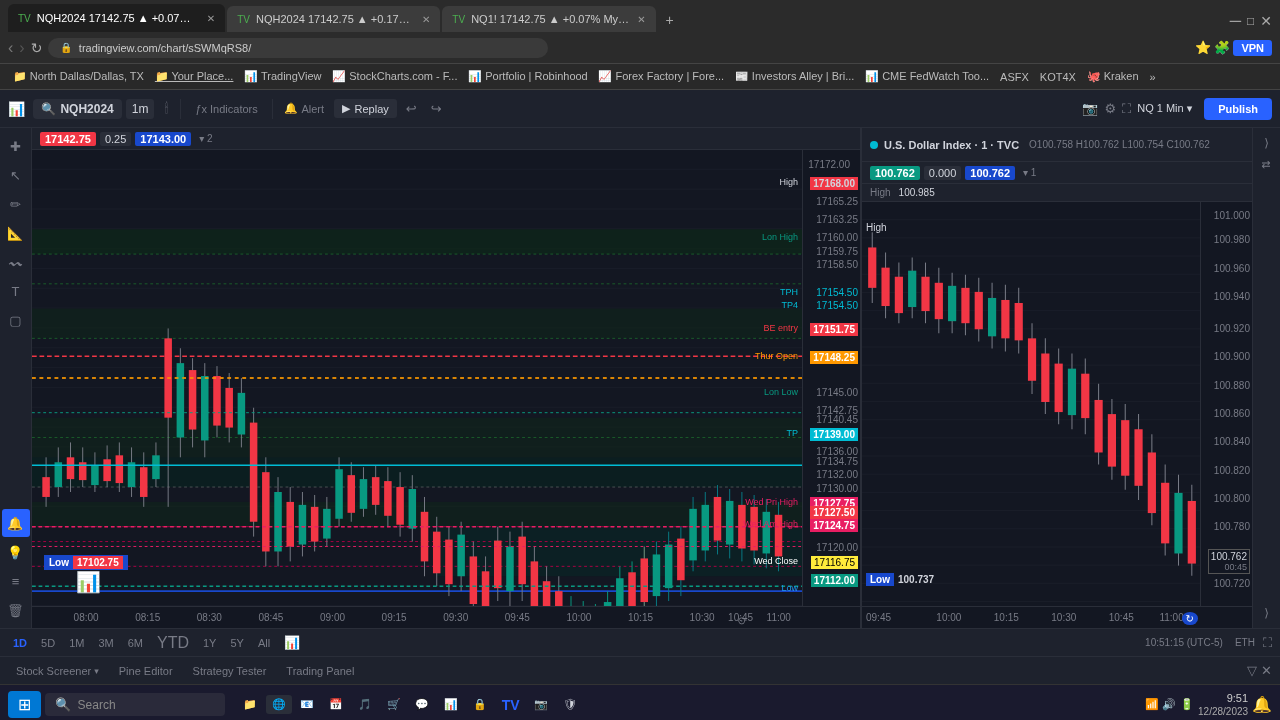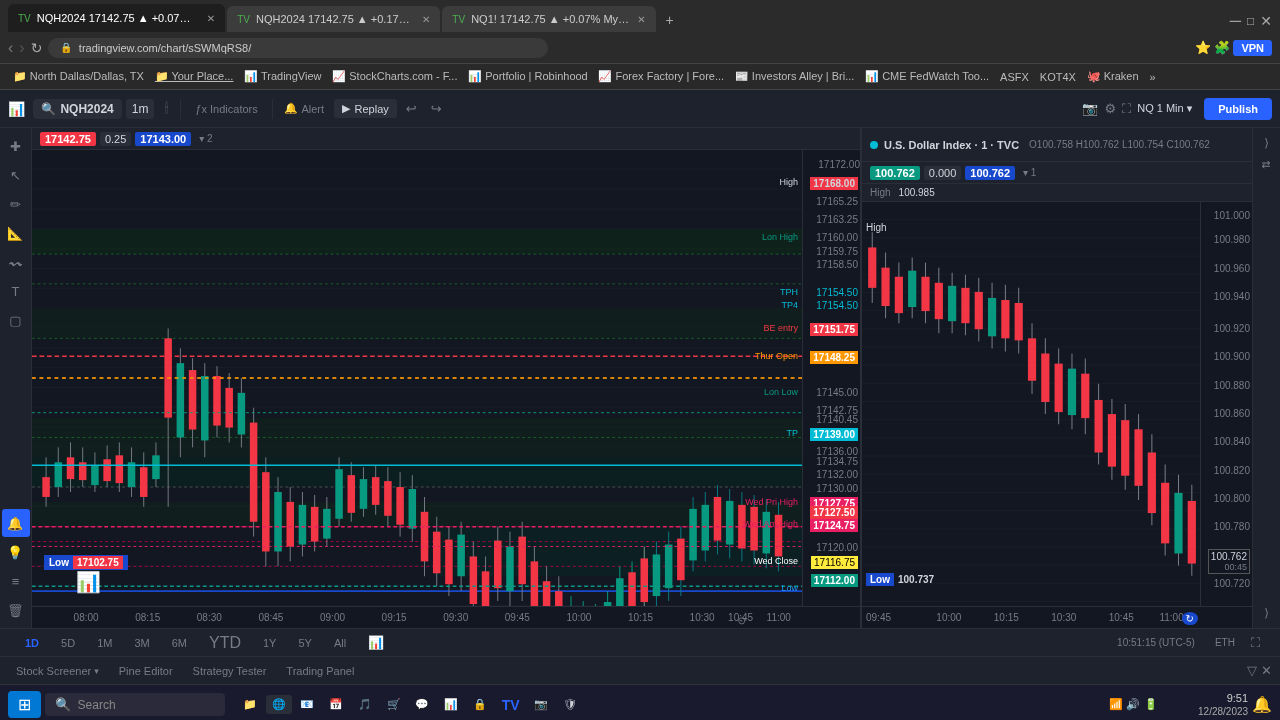--- a/index.html
+++ b/index.html
@@ -370,21 +370,21 @@
             <line x1="0" y1="318" x2="820" y2="318" stroke="#00bcd4" stroke-width="1.5"></line>
 
             <line x1="0" y1="380" x2="820" y2="380" stroke="#e91e63" stroke-width="1.5" stroke-dasharray="4,3"></line>
 
             <line x1="0" y1="400" x2="820" y2="400" stroke="#e91e63" stroke-width="1" stroke-dasharray="3,3"></line>
 
             <line x1="0" y1="440" x2="820" y2="440" stroke="#089981" stroke-width="1.5" stroke-dasharray="4,3"></line>
           </svg>
 
           <div style="position:absolute; right:0; top:0; width:58px; height:100%; background:#131722; border-left:1px solid #2a2e39; font-size:10px; color:#787b86; overflow:hidden;">
-            <div style="position:absolute; top:2%; right:0; text-align:right;">17172.00</div>
+            <div style="position:absolute; top:2%; right:10px; text-align:right;">17172.00</div>
             <div style="position:absolute; top:6%; right:2px; text-align:right; color:#d1d4dc; font-weight:bold; background:#f23645; padding:1px 3px; font-size:10px;">17168.00</div>
             <div style="position:absolute; top:10%; right:2px; text-align:right;">17165.25</div>
             <div style="position:absolute; top:14%; right:2px; text-align:right;">17163.25</div>
             <div style="position:absolute; top:18%; right:2px; text-align:right;">17160.00</div>
             <div style="position:absolute; top:21%; right:2px; text-align:right;">17159.75</div>
             <div style="position:absolute; top:24%; right:2px; text-align:right;">17158.50</div>
             <div style="position:absolute; top:30%; right:2px; text-align:right; color:#00bcd4;">17154.50</div>
             <div style="position:absolute; top:33%; right:2px; text-align:right; color:#00bcd4;">17154.50</div>
             <div style="position:absolute; top:38%; right:2px; text-align:right; background:#f23645; color:#fff; padding:1px 3px; font-size:10px; font-weight:bold;">17151.75</div>
             <div style="position:absolute; top:44%; right:2px; text-align:right; background:#ff9800; color:#fff; padding:1px 3px; font-size:10px; font-weight:bold;">17148.25</div>
@@ -602,21 +602,21 @@
       <div style="width:28px; background:#1e222d; display:flex; flex-direction:column; align-items:center; padding:4px 0; gap:2px; border-left:1px solid #2a2e39; flex-shrink:0;">
         <div style="color:#787b86; font-size:12px; cursor:pointer; padding:4px;">⟩</div>
         <div style="color:#787b86; font-size:11px; cursor:pointer; padding:4px; writing-mode:vertical-lr;">⇅</div>
         <div style="flex:1;"></div>
         <div style="color:#787b86; font-size:12px; cursor:pointer; padding:4px;">⟩</div>
       </div>
     </div>
   </div>
 </div>
 
-<div style="background:#1e222d; height:28px; display:flex; align-items:center; padding:0 20px; gap:12px; border-top:1px solid #2a2e39;">
+<div style="background:#1e222d; height:28px; display:flex; align-items:center; padding:0 8px; gap:4px; border-top:1px solid #2a2e39;">
   <div style="color:#2962ff; font-size:11px; padding:2px 5px; cursor:pointer; border-radius:2px; font-weight:bold;">1D</div>
   <div style="color:#787b86; font-size:11px; padding:2px 5px; cursor:pointer; border-radius:2px;">5D</div>
   <div style="color:#787b86; font-size:11px; padding:2px 5px; cursor:pointer; border-radius:2px;">1M</div>
   <div style="color:#787b86; font-size:11px; padding:2px 5px; cursor:pointer; border-radius:2px;">3M</div>
   <div style="color:#787b86; font-size:11px; padding:2px 5px; cursor:pointer; border-radius:2px;">6M</div>
   <div style="color:#787b86; font-size:16px; padding:2px 5px; cursor:pointer; border-radius:2px;">YTD</div>
   <div style="color:#787b86; font-size:11px; padding:2px 5px; cursor:pointer; border-radius:2px;">1Y</div>
   <div style="color:#787b86; font-size:11px; padding:2px 5px; cursor:pointer; border-radius:2px;">5Y</div>
   <div style="color:#787b86; font-size:11px; padding:2px 5px; cursor:pointer; border-radius:2px;">All</div>
   <div style="color:#787b86; font-size:13px; padding:2px 5px; cursor:pointer;">📊</div>
@@ -668,19 +668,19 @@
     <div style="padding:3px 6px; cursor:pointer; border-radius:3px;">📷</div>
     <div style="padding:3px 6px; cursor:pointer; border-radius:3px;">🛡</div>
   </div>
 
   <div style="flex:1;"></div>
 
   <div style="display:flex; align-items:center; gap:4px; color:#ccc; font-size:11px;">
     <span style="cursor:pointer;">📶</span>
     <span style="cursor:pointer;">🔊</span>
     <span style="cursor:pointer;">🔋</span>
-    <div style="cursor:pointer; text-align:right; line-height:1.3;margin-left:36px;">
+    <div style="cursor:pointer; text-align:right; line-height:1.3;">
       <div style="font-size:11px;">9:51</div>
       <div style="font-size:10px; color:#aaa;">12/28/2023</div>
     </div>
     <span style="cursor:pointer; font-size:16px;">🔔</span>
   </div>
 </div>
 
 </body></html>

